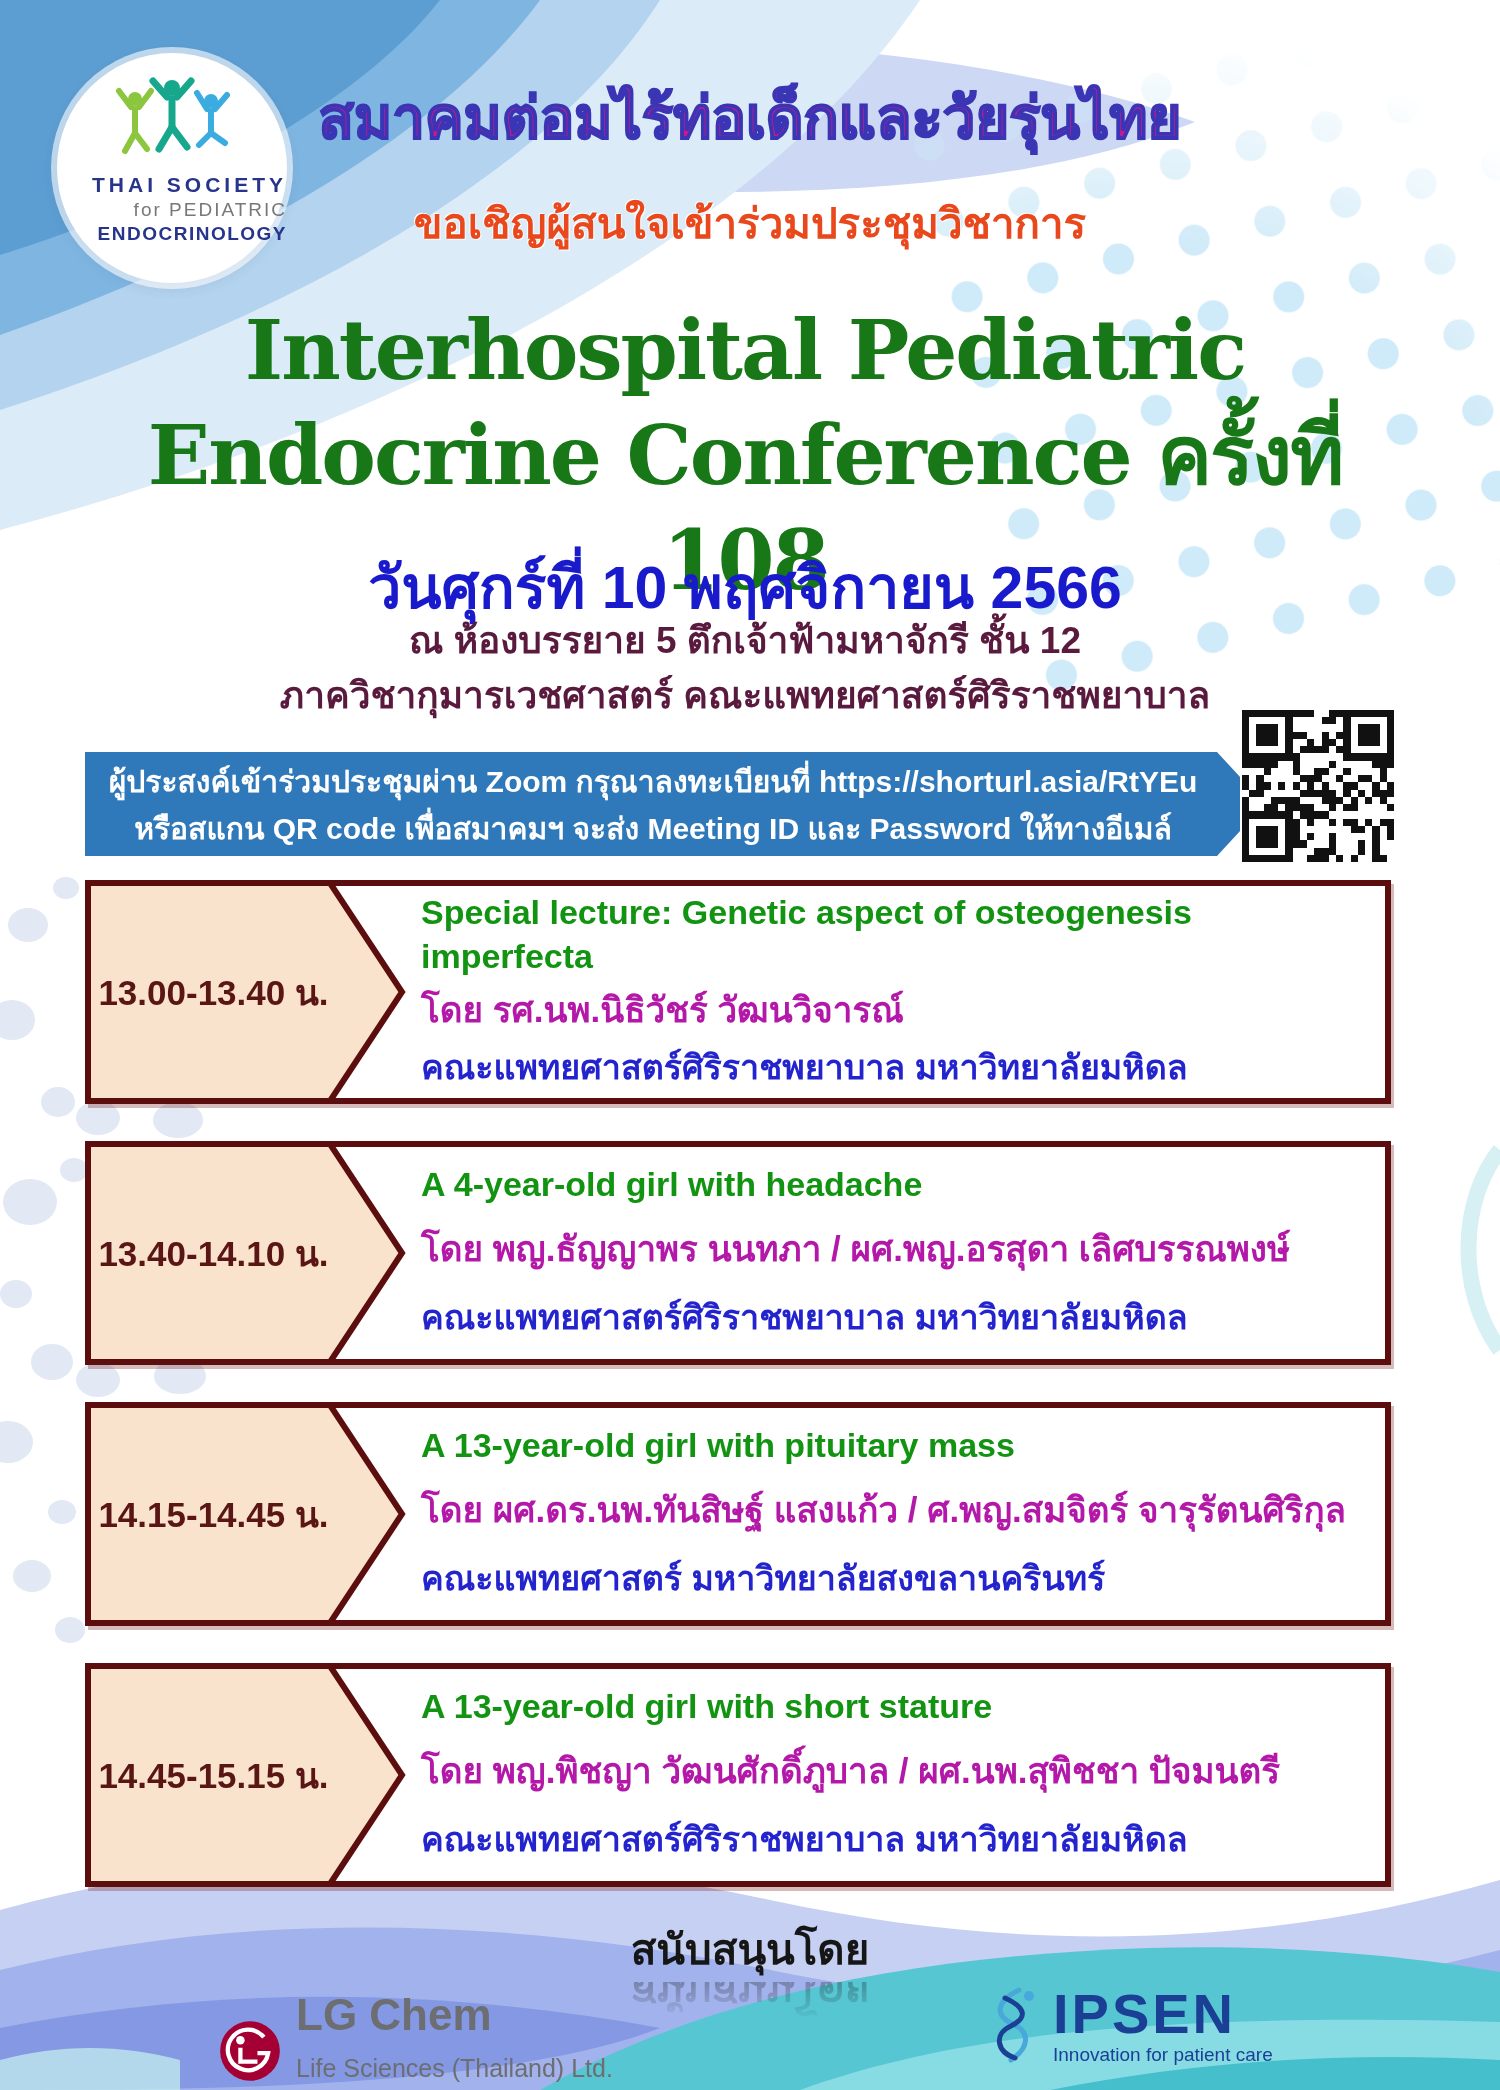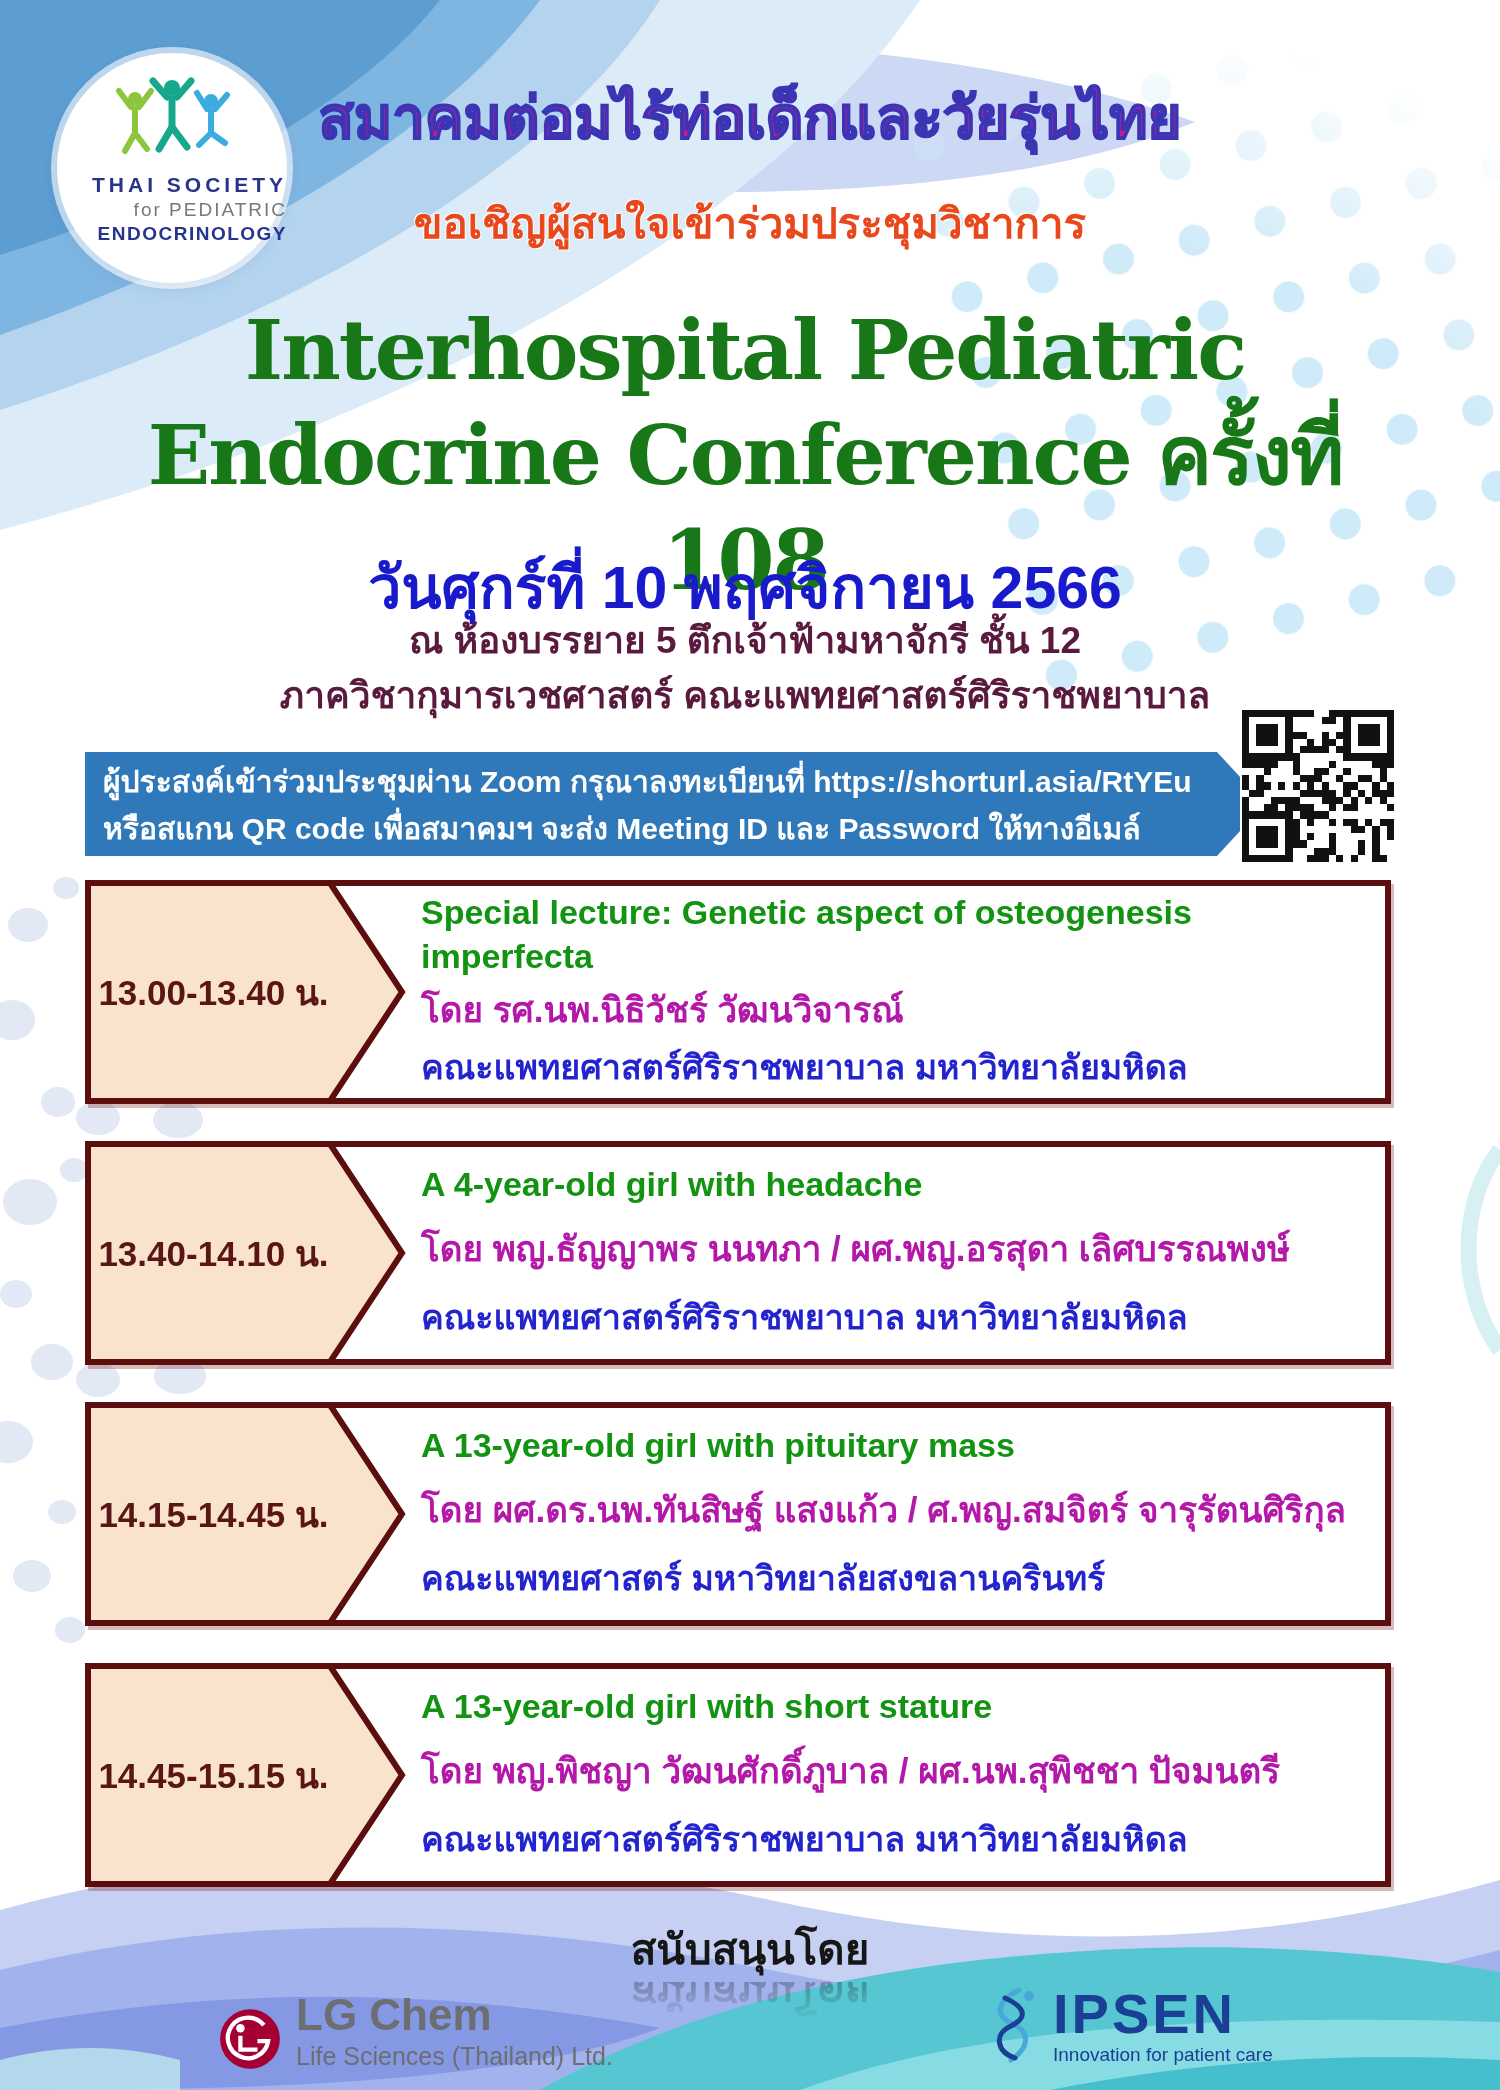--- a/index.html
+++ b/index.html
@@ -60,21 +60,21 @@
   }
   .venue1{left:75px;top:610px;width:1340px;text-align:center;font-size:37px;font-weight:bold;color:var(--venue);}
   .venue2{left:75px;top:665px;width:1340px;text-align:center;font-size:37px;font-weight:bold;color:var(--venue);}
 
   
   .banner{
     left:85px;top:752px;width:1180px;height:104px;background:var(--banner-bg);
     clip-path:polygon(0 0,calc(100% - 48px) 0,100% 50%,calc(100% - 48px) 100%,0 100%);
     display:flex;flex-direction:column;justify-content:space-evenly;
     padding:6px 62px 6px 18px;box-sizing:border-box;
-    color:var(--banner-text);font-size:30px;font-weight:bold;text-align:left;
+    color:var(--banner-text);font-size:30px;font-weight:bold;text-align:center;
   }
   .qr-box{left:1240px;top:708px;width:156px;height:156px;background:#fff;padding:2px;box-sizing:border-box;}
 
   
   .slot{
     left:85px;width:1306px;height:224px;background:#fff;
     border:6px solid var(--slot-border);box-sizing:border-box;
     box-shadow:3px 4px 0 rgba(120,30,30,.30);
   }
   .slot-arrow{position:absolute;left:-6px;top:-6px;width:322px;height:calc(100% + 12px);}
@@ -95,21 +95,21 @@
   .supported{left:0;top:1916px;width:100%;text-align:center;}
   .supported .main{font-size:42px;font-weight:600;color:#161616;display:block;}
   .supported .mirror{
     font-size:42px;font-weight:600;color:#161616;display:block;
     transform:scaleY(-1);opacity:.28;height:44px;overflow:hidden;
     -webkit-mask-image:linear-gradient(to bottom,transparent 10%,#000 95%);
     mask-image:linear-gradient(to bottom,transparent 10%,#000 95%);
   }
   .lg-sponsor{left:218px;top:1992px;display:flex;align-items:flex-end;gap:14px;}
   .lg-text-name{font-size:44px;font-weight:bold;color:var(--lg-gray);line-height:1.05;}
-  .lg-text-sub{font-size:25px;color:var(--lg-gray);margin-top:4px;}
+  .lg-text-sub{font-size:25px;color:var(--lg-gray);margin-top:16px;}
   .ipsen-sponsor{left:985px;top:1986px;display:flex;align-items:flex-start;gap:12px;}
   .ipsen-name{font-size:56px;font-weight:800;color:var(--ipsen-navy);letter-spacing:3px;line-height:1.0;}
   .ipsen-tag{font-size:19px;color:var(--ipsen-navy);margin-top:2px;}
 </style>
 </head>
 <body>
 
 <div class="poster">
 
   <svg class="abs bg-top-left" viewBox="0 0 1250 560" preserveAspectRatio="none">

